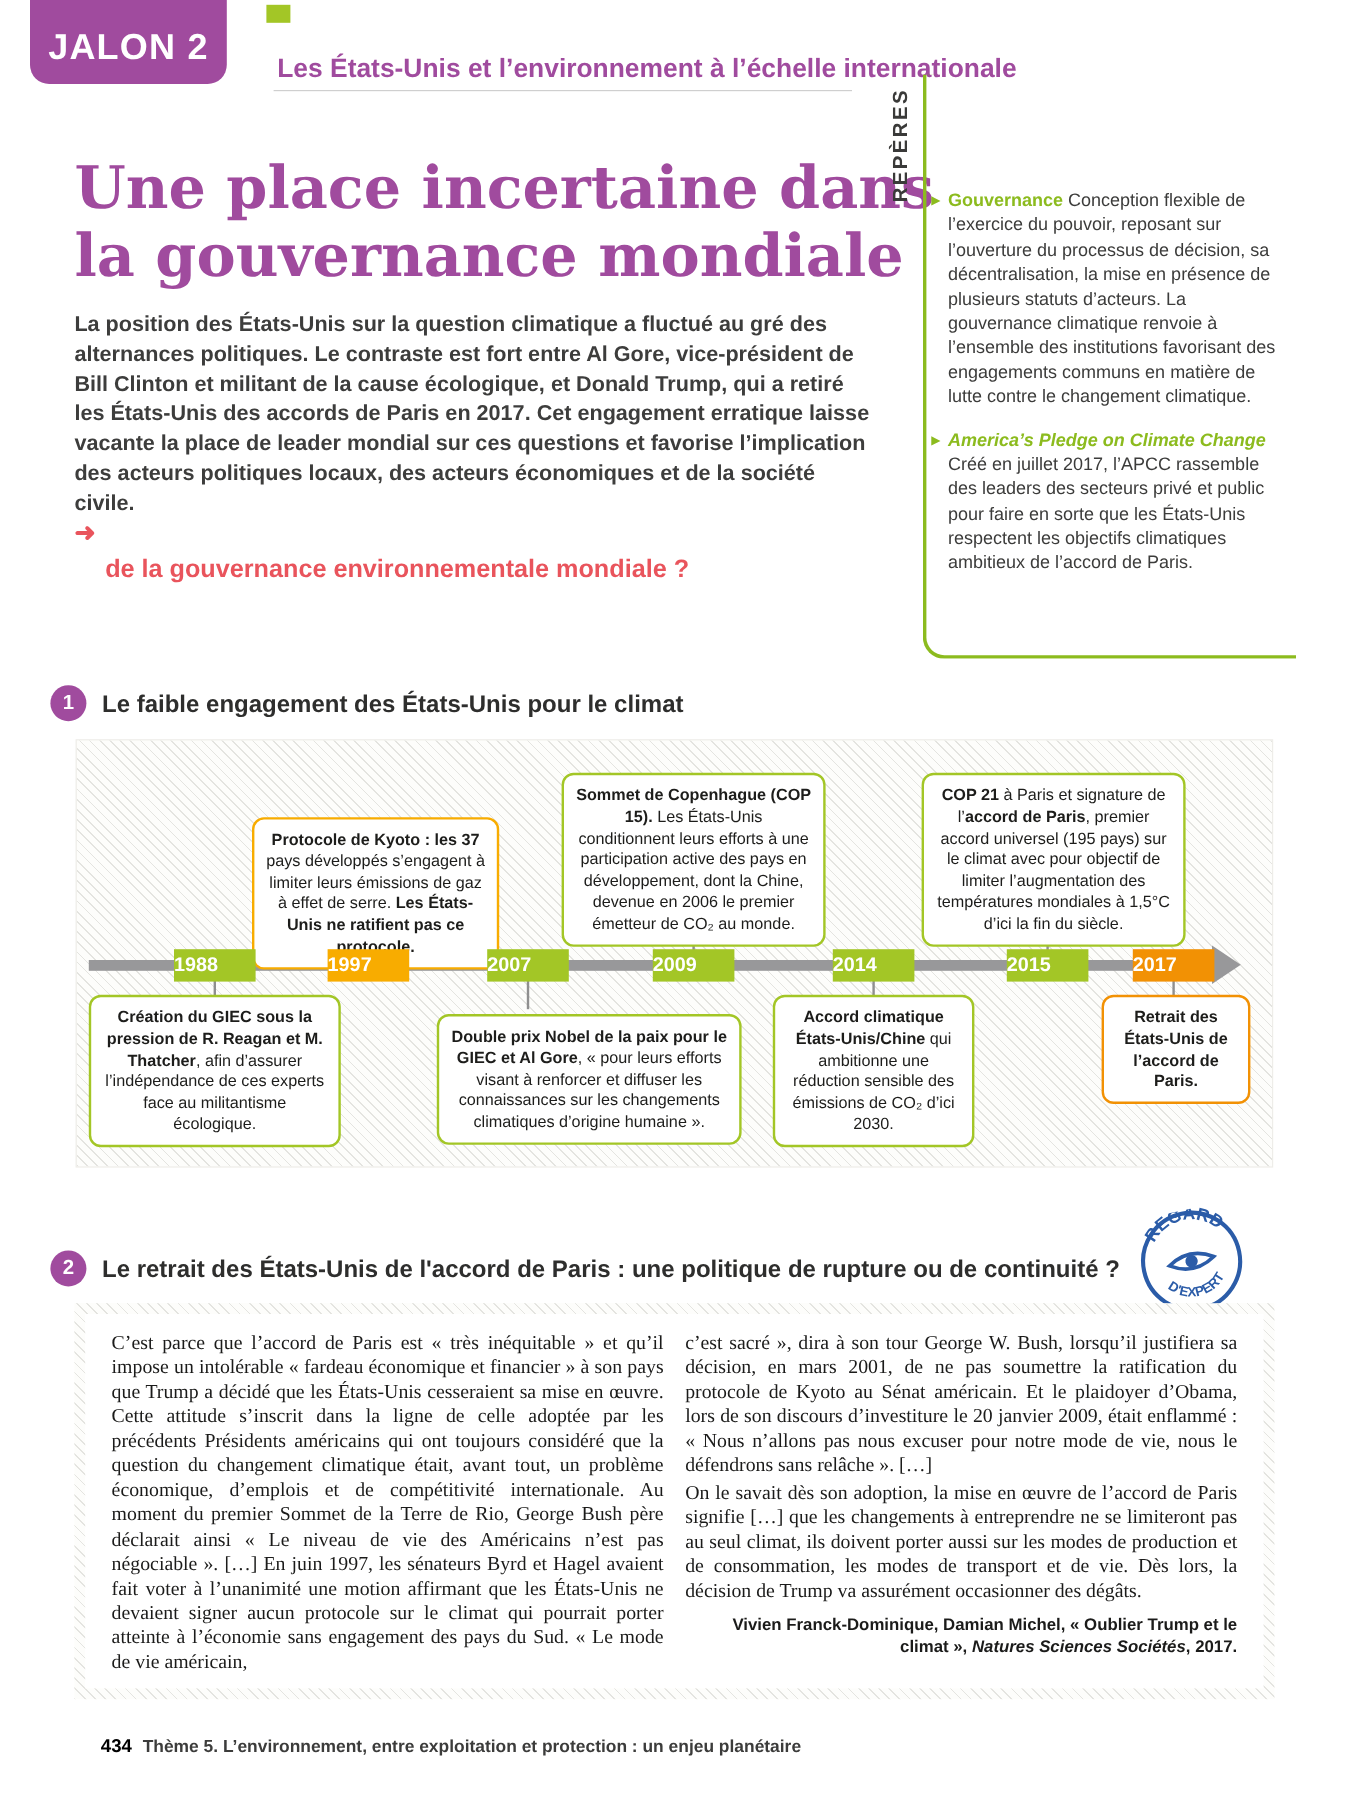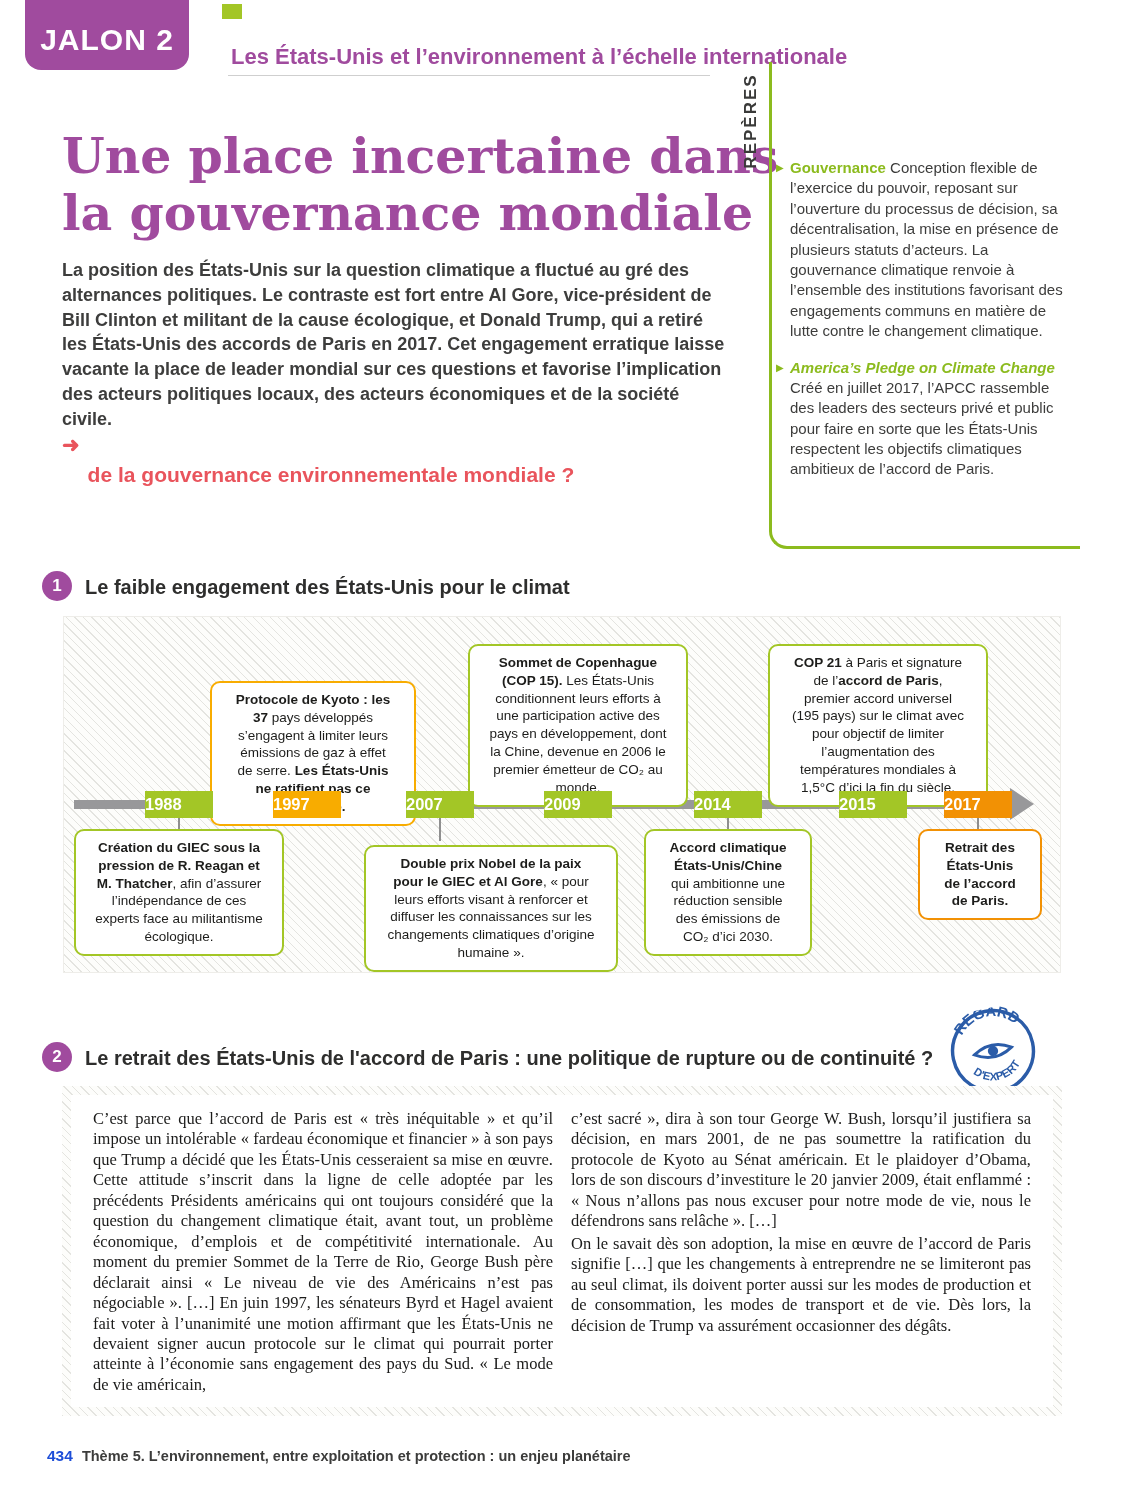--- a/index.html
+++ b/index.html
@@ -42,38 +42,38 @@
   .hatch { background-color:#fdfdfb;
     background-image:repeating-linear-gradient(45deg,#e4e4e0 0,#e4e4e0 1px,transparent 1px,transparent 6px); }
   .timeline { position:absolute; left:63px; top:616px; width:998px; height:357px; border:1px solid #eeede9; }
   .tl-bar { position:absolute; left:10px; top:183px; width:936px; height:9px; background:#98989a; z-index:1; }
   .tl-arrow { position:absolute; left:946px; top:171px; width:0; height:0; z-index:1;
     border-left:24px solid #98989a; border-top:16px solid transparent; border-bottom:16px solid transparent; }
   .tl-badge { position:absolute; top:174px; width:68px; height:27px; line-height:27px; text-align:left;
     color:#fff; font-weight:bold; font-size:16.5px; z-index:3; }
   .tl-conn { position:absolute; width:2px; background:#8f8f8f; z-index:1; }
   .tl-box { position:absolute; background:#fff; border:2px solid #a3c626; border-radius:10px;
-    padding:8px 19px; font-size:13.5px; line-height:1.32; text-align:center; color:#1d1d1b; z-index:2; }
+    padding:8px 9px; font-size:13.5px; line-height:1.32; text-align:center; color:#1d1d1b; z-index:2; }
 
   
   .doc-frame { position:absolute; left:62px; top:1086px; width:1000px; padding:9px; }
   .doc-inner { background:#fff; padding:14px 22px 12px; }
   .doc-cols { display:flex; gap:18px; }
   .doc-col { flex:1; font-family:"Liberation Serif", serif; font-size:16.5px; line-height:1.24;
     text-align:justify; color:#1b1b1a; }
   .doc-col p + p { margin-top:2px; }
   .doc-attrib { margin-top:8px; text-align:right; font-family:"Liberation Sans", sans-serif;
     font-size:14px; line-height:1.35; color:#1b1b1a; }
 
   
   .stamp { position:absolute; left:950px; top:1008px; width:86px; height:86px; transform:rotate(-12deg); }
 
   
   .footer { position:absolute; left:47px; top:1447px; display:flex; align-items:baseline; gap:9px; }
-  .footer .page-num { color:#1d4ed8; font-weight:bold; font-size:15.5px; }
+  .footer .page-num { color:#000000; font-weight:bold; font-size:15.5px;margin-left:37px; }
   .footer .footer-text { color:#3c3c3b; font-weight:bold; font-size:14.5px; }
 </style>
 </head>
 <body>
 
 <div class="page">
 
   <div class="jalon-badge">
     <span>JALON 2</span>
   </div>
@@ -165,20 +165,21 @@
 
   <div class="doc-frame hatch">
     <div class="doc-inner">
       <div class="doc-cols">
         <div class="doc-col">
           <p>C’est parce que l’accord de Paris est « très inéquitable » et qu’il impose un intolérable « fardeau économique et financier » à son pays que Trump a décidé que les États-Unis cesseraient sa mise en œuvre. Cette attitude s’inscrit dans la ligne de celle adoptée par les précédents Présidents américains qui ont toujours considéré que la question du changement climatique était, avant tout, un problème économique, d’emplois et de compétitivité internationale. Au moment du premier Sommet de la Terre de Rio, George Bush père déclarait ainsi « Le niveau de vie des Américains n’est pas négociable ». […] En juin 1997, les sénateurs Byrd et Hagel avaient fait voter à l’unanimité une motion affirmant que les États-Unis ne devaient signer aucun protocole sur le climat qui pourrait porter atteinte à l’économie sans engagement des pays du Sud. « Le mode de vie américain,</p>
         </div>
         <div class="doc-col">
           <p>c’est sacré », dira à son tour George W. Bush, lorsqu’il justifiera sa décision, en mars 2001, de ne pas soumettre la ratification du protocole de Kyoto au Sénat américain. Et le plaidoyer d’Obama, lors de son discours d’investiture le 20 janvier 2009, était enflammé : « Nous n’allons pas nous excuser pour notre mode de vie, nous le défendrons sans relâche ». […]</p>
           <p>On le savait dès son adoption, la mise en œuvre de l’accord de Paris signifie […] que les changements à entreprendre ne se limiteront pas au seul climat, ils doivent porter aussi sur les modes de production et de consommation, les modes de transport et de vie. Dès lors, la décision de Trump va assurément occasionner des dégâts.</p>
+          <div class="doc-attrib"><span style="font-weight: bold;">Vivien Franck-Dominique, Damian Michel, « Oublier Trump et le climat », </span><span style="font-weight: bold; font-style: italic;">Natures Sciences Sociétés</span><span style="font-weight: bold;">, 2017.</span></div>
         </div>
       </div>
     </div>
   </div>
 
   <div class="footer">
     <span class="page-num">434</span>
     <span class="footer-text">Thème 5. L’environnement, entre exploitation et protection : un enjeu planétaire</span>
   </div>
 

